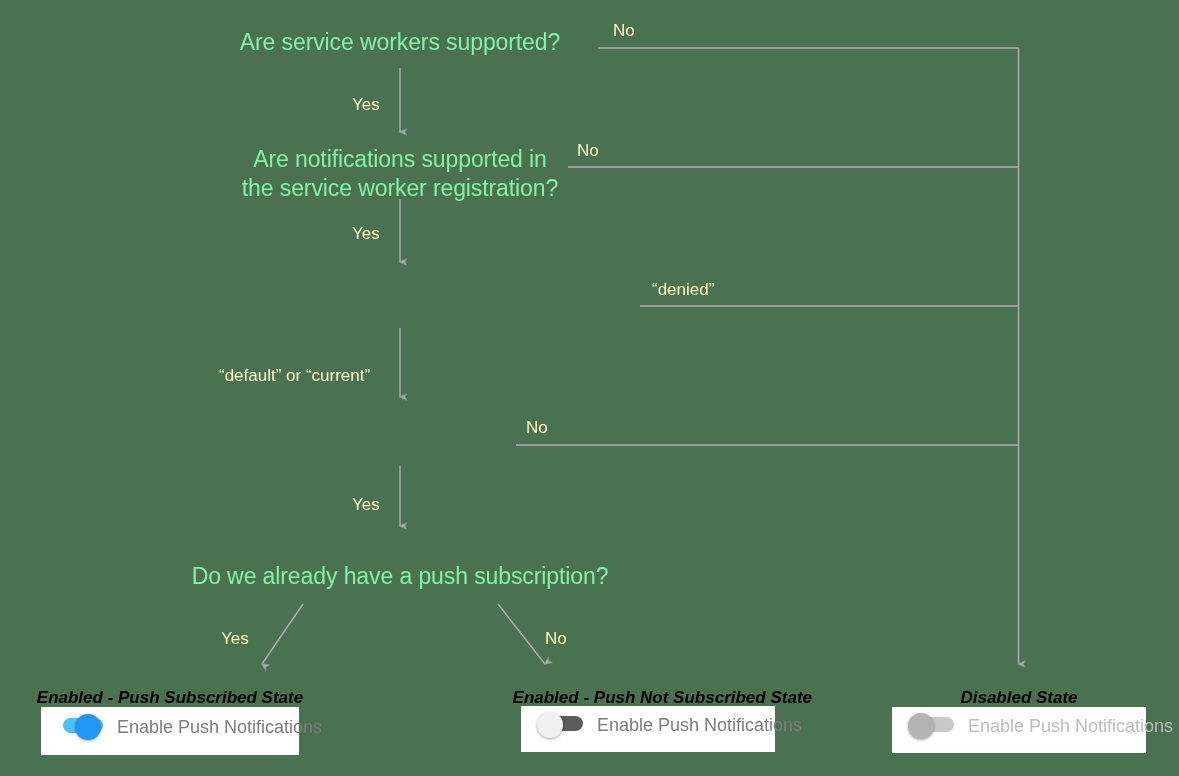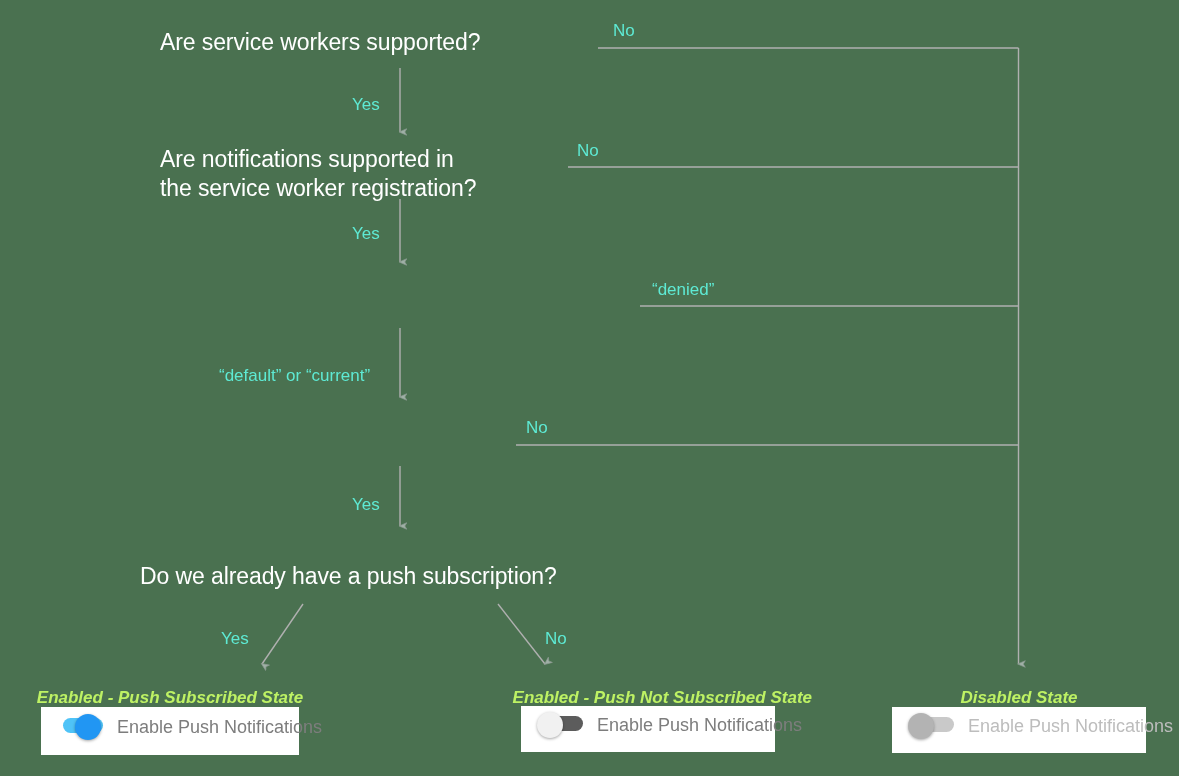--- a/index.html
+++ b/index.html
@@ -24,38 +24,39 @@
   .edges {
     position: absolute;
     left: 0;
     top: 0;
     width: 1179px;
     height: 776px;
     pointer-events: none;
   }
   .node {
     position: absolute;
-    color: #ffffff;
+    color: #86efac;
     font-size: 23px;
     font-weight: 500;
     line-height: 29px;
     letter-spacing: -0.1px;
+    text-align: center;
     white-space: pre-line;
   }
   .edge-label {
     position: absolute;
-    color: #5eead4;
+    color: #fef9c3;
     font-size: 17px;
     font-weight: 400;
     line-height: 20px;
     white-space: nowrap;
   }
   .state-label {
     position: absolute;
-    color: #bef264;
+    color: #000000;
     font-size: 17px;
     font-weight: bold;
     font-style: italic;
     line-height: 20px;
     white-space: nowrap;
     text-align: center;
   }
   .toggle-card {
     position: absolute;
     background: #ffffff;

